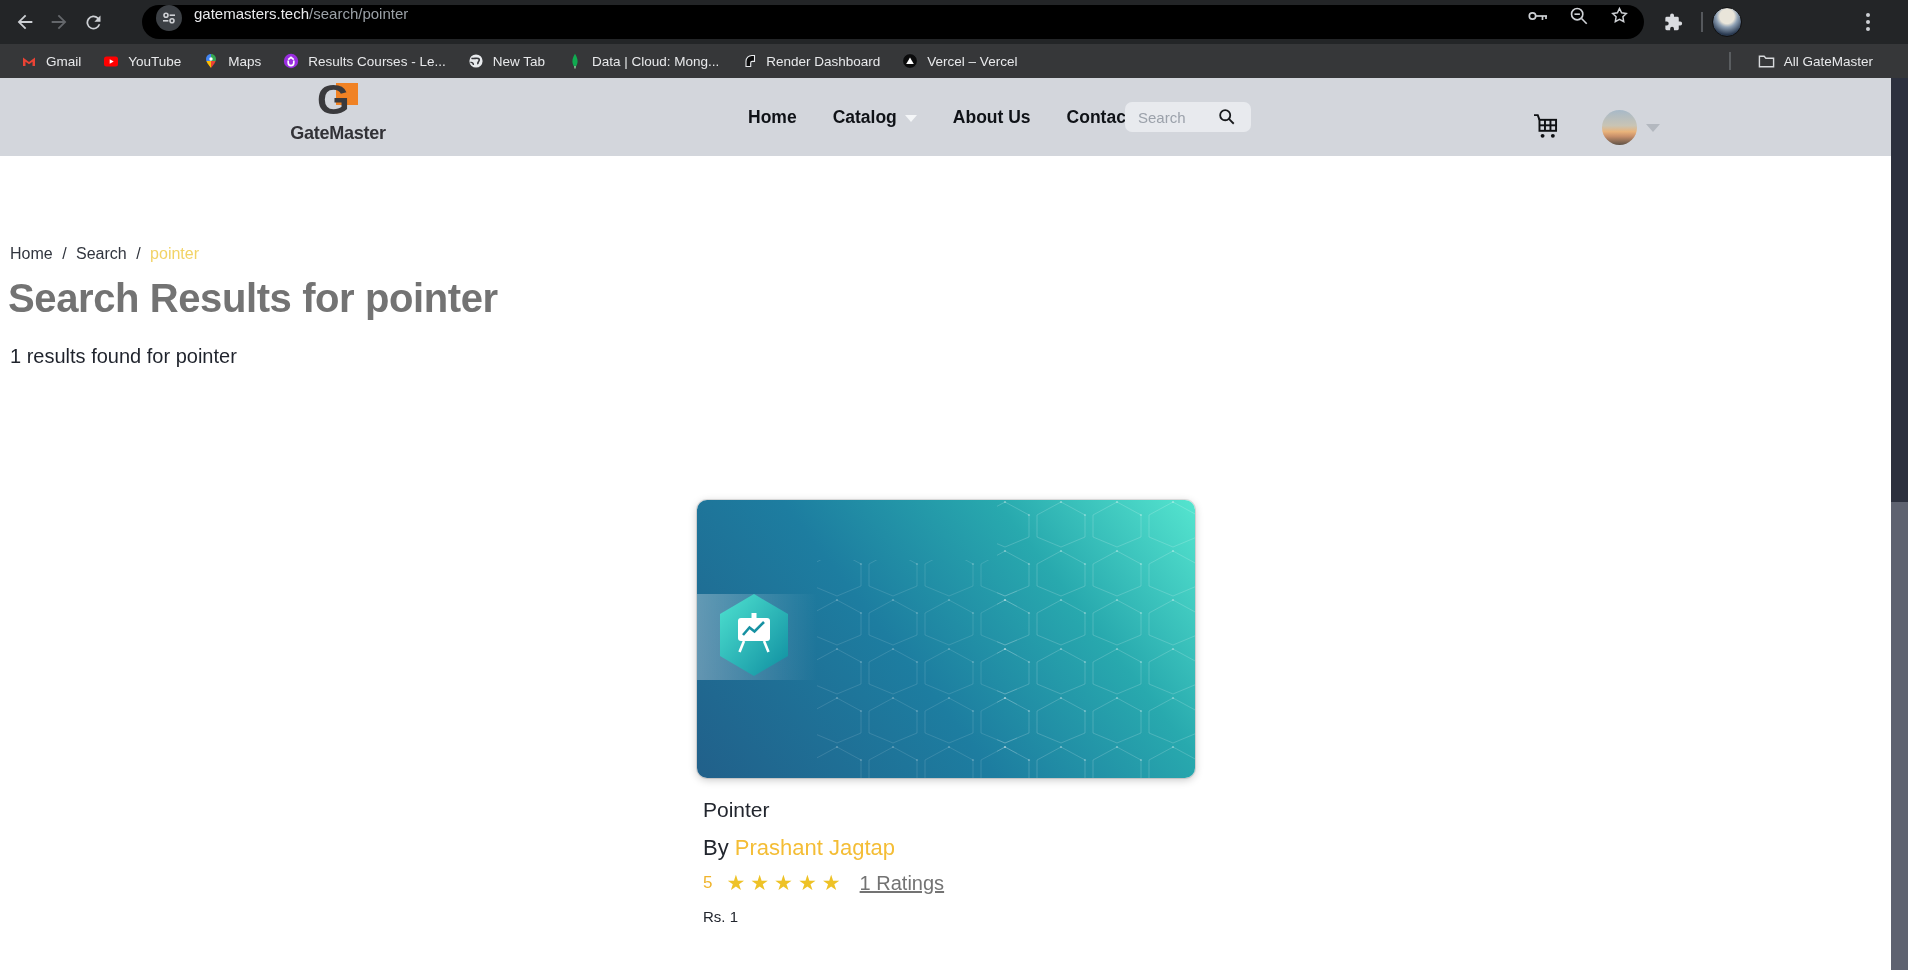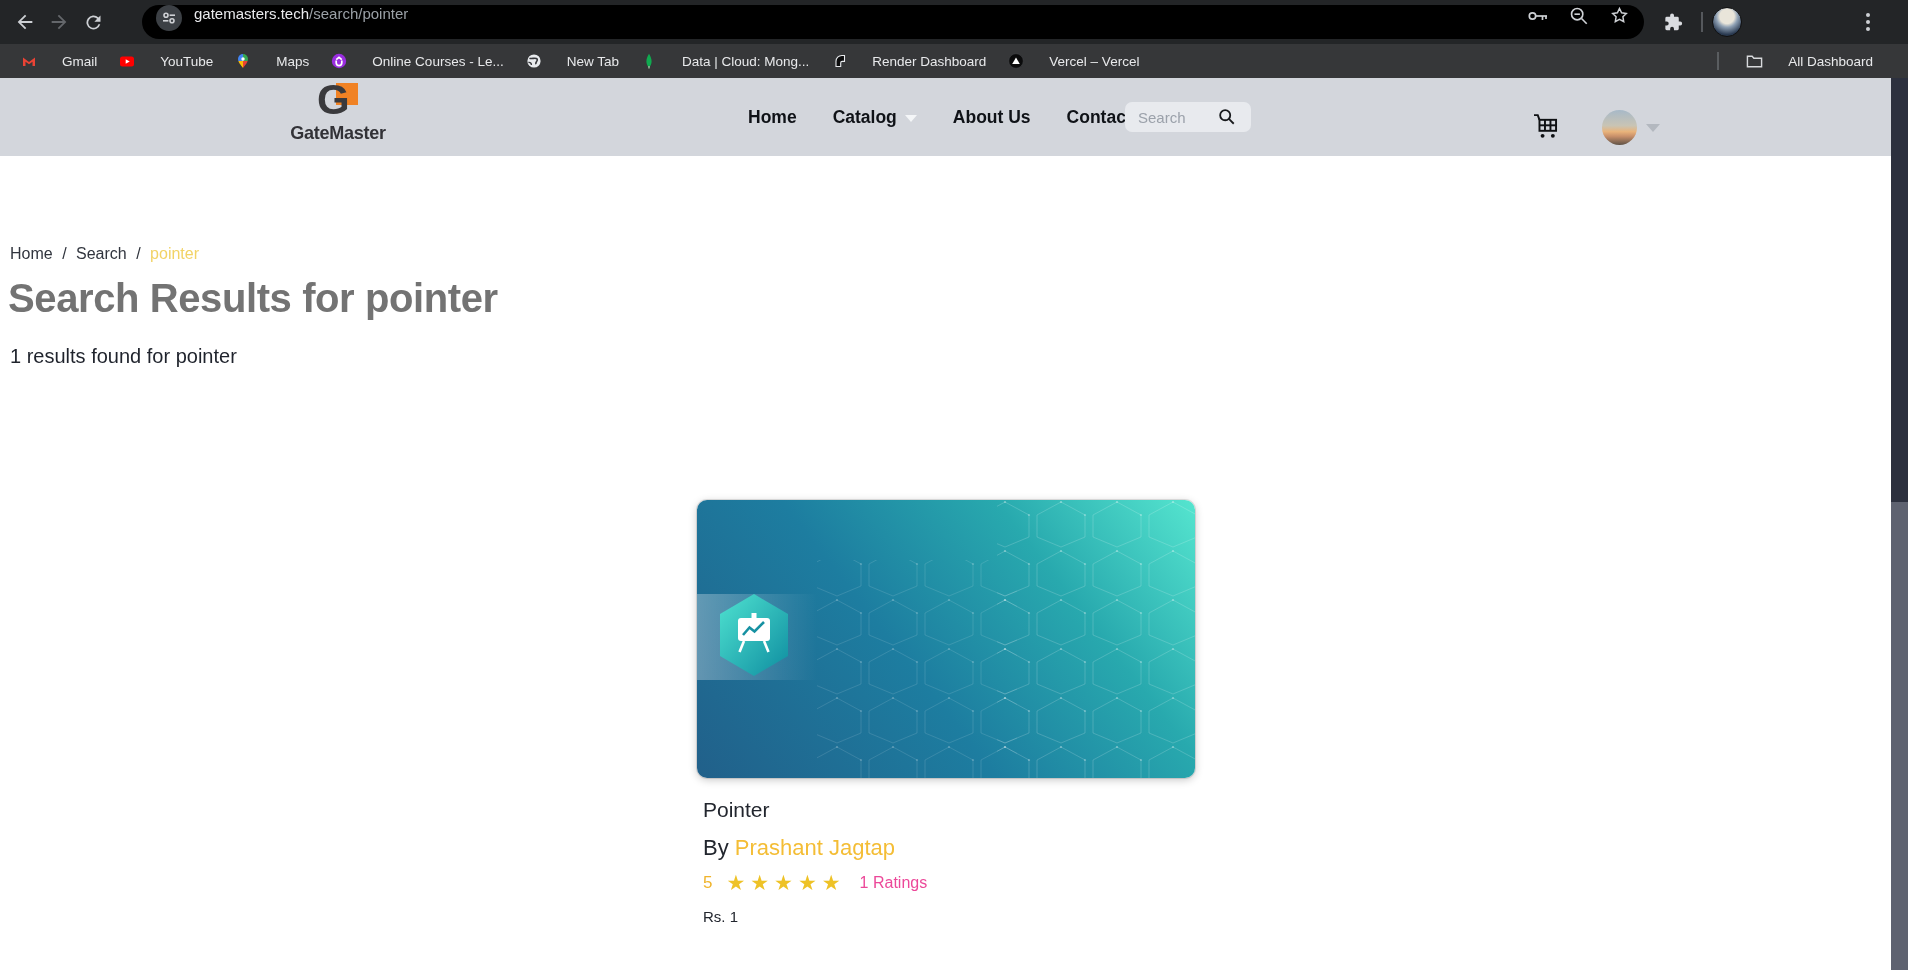--- a/index.html
+++ b/index.html
@@ -18,21 +18,21 @@
   .omni-right { margin-left:auto; display:flex; align-items:center; gap:20px; }
   .ext-btn { position:absolute; left:1660px; top:9px; width:26px; height:26px; display:flex; align-items:center; justify-content:center; }
   .tb-sep { position:absolute; left:1701px; top:12px; width:2px; height:20px; background:#55585c; }
   .tb-avatar { position:absolute; left:1712px; top:7px; width:30px; height:30px; border-radius:50%;
     background:radial-gradient(circle at 50% 30%, #e9e5da 0 30%, #8ea0b4 45%, #2b3b52 75%, #1d2a3c 100%); border:1px solid #111; }
   .kebab { position:absolute; left:1858px; top:11px; width:20px; height:22px; display:flex; flex-direction:column; align-items:center; justify-content:center; gap:3px; }
   .kebab i { width:4px; height:4px; border-radius:50%; background:#cdd0d4; }
 
   
   .bookmarks { position:absolute; left:0; top:44px; width:1908px; height:34px; background:#363739; display:flex; align-items:center; padding:0 10px; }
-  .bm-item { display:flex; align-items:center; gap:25px; padding:0 11px; height:26px; border-radius:6px; flex:0 0 auto; }
+  .bm-item { display:flex; align-items:center; gap:9px; padding:0 11px; height:26px; border-radius:6px; flex:0 0 auto; }
   .bm-label { font-size:13.5px; color:#e8e9eb; white-space:nowrap; }
   .bm-right { margin-left:auto; display:flex; align-items:center; }
   .bm-sep { width:2px; height:18px; background:#5a5d60; margin-right:16px; }
 
   
   .scrollbar { position:absolute; right:0; top:78px; width:17px; height:892px; background:#5e6270; }
   .scroll-thumb { position:absolute; left:0; top:0; width:17px; height:424px; background:#2c303e; }
 
   
   .site-nav { position:absolute; left:0; top:78px; width:1891px; height:78px; background:#d3d6dc; }
@@ -71,21 +71,21 @@
   .image-title { position:absolute; left:0; top:118px; width:100%; text-align:center; padding-left:80px;
     color:#ffffff; font-size:37px; font-weight:700; letter-spacing:1px; white-space:nowrap; }
 
   .card-details { padding-left:6px; }
   .course-title { margin-top:20px; font-size:21px; color:#22262e; }
   .author-line { margin-top:13px; font-size:22px; color:#22262e; }
   .author-name { color:#f4bd35; }
   .rating-row { margin-top:10px; display:flex; align-items:center; }
   .rating-value { font-size:17px; color:#f0b42c; margin-right:14px; }
   .stars { font-size:21px; color:#eec226; letter-spacing:5px; }
-  .ratings-count { font-size:16px; color:#ec4899; margin-left:14px; }
+  .ratings-count { font-size:20px; color:#737373; margin-left:14px;text-decoration:underline; }
   .price { margin-top:13px; font-size:15px; color:#22262e; }
 </style>
 </head>
 <body>
 
 <div class="toolbar">
   <div class="tb-btn tb-back">
     <svg width="22" height="22" viewBox="0 0 24 24">
         <path d="M20 11H7.8l5.6-5.6L12 4l-8 8 8 8 1.4-1.4L7.8 13H20z" fill="#cdd0d4"></path>
       </svg>
@@ -183,21 +183,21 @@
     </svg>
     <span class="bm-label">Maps</span>
   </div>
 
   <div class="bm-item">
     <svg width="16" height="16" viewBox="0 0 16 16">
       <circle cx="8" cy="8" r="7.2" fill="#9a2de0"></circle>
       <polyline points="5.2,6.6 8,4.4 10.8,6.6" stroke="#ffffff" stroke-width="1.7" fill="none"></polyline>
       <path d="M5.2 7.6v2.2a2.8 2.8 0 0 0 5.6 0V7.6" stroke="#ffffff" stroke-width="1.7" fill="none"></path>
     </svg>
-    <span class="bm-label">Online Courses - Le...</span>
+    <span class="bm-label">Results Courses - Le...</span>
   </div>
 
   <div class="bm-item">
     <svg width="16" height="16" viewBox="0 0 16 16">
       <circle cx="8" cy="8" r="6.6" fill="#e8eaed"></circle>
       <path d="M3.5 5.2c2.2 1.2 6.3-1.2 7.6.8s-2.1 3-1.2 5.2" stroke="#35363a" stroke-width="1.6" fill="none"></path>
       <path d="M2.4 9.5c1.6-.4 3 .6 3 2.4" stroke="#35363a" stroke-width="1.4" fill="none"></path>
     </svg>
     <span class="bm-label">New Tab</span>
   </div>
@@ -224,21 +224,21 @@
     </svg>
     <span class="bm-label">Vercel – Vercel</span>
   </div>
 
   <div class="bm-right">
     <div class="bm-sep"></div>
     <div class="bm-item" style="margin-right:14px;">
       <svg width="17" height="16" viewBox="0 0 18 16">
         <path d="M1.5 3h5l1.8 2H16.5v9H1.5z" fill="none" stroke="#d7d9dc" stroke-width="1.5"></path>
       </svg>
-      <span class="bm-label">All Dashboard</span>
+      <span class="bm-label">All GateMaster</span>
     </div>
   </div>
 </div>
 
 <div class="scrollbar">
   <div class="scroll-thumb"></div>
 </div>
 
 <div class="site-nav">
   <div class="logo">

